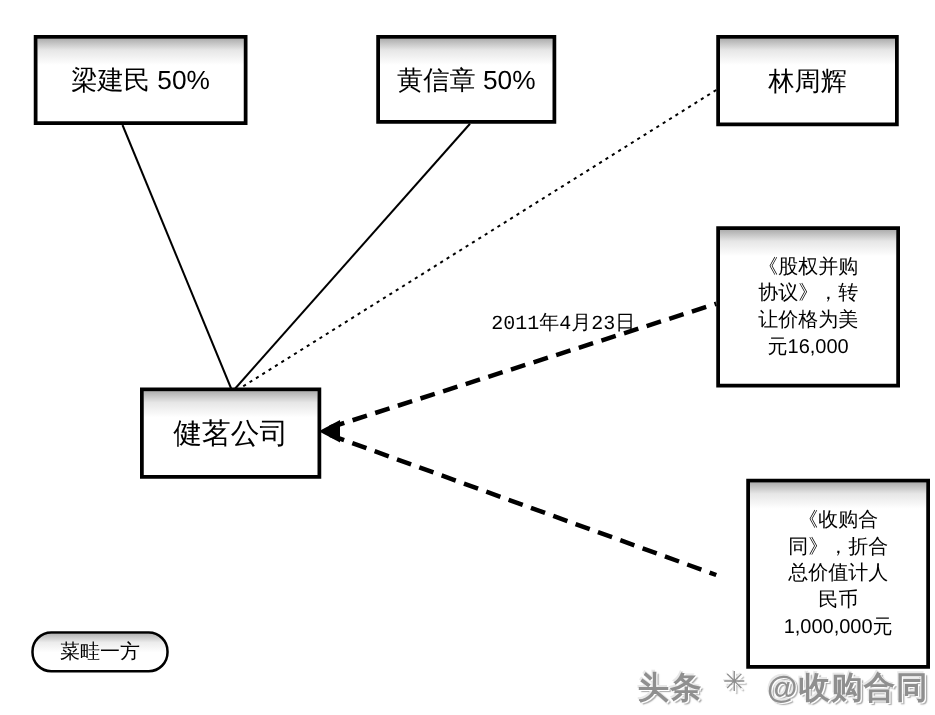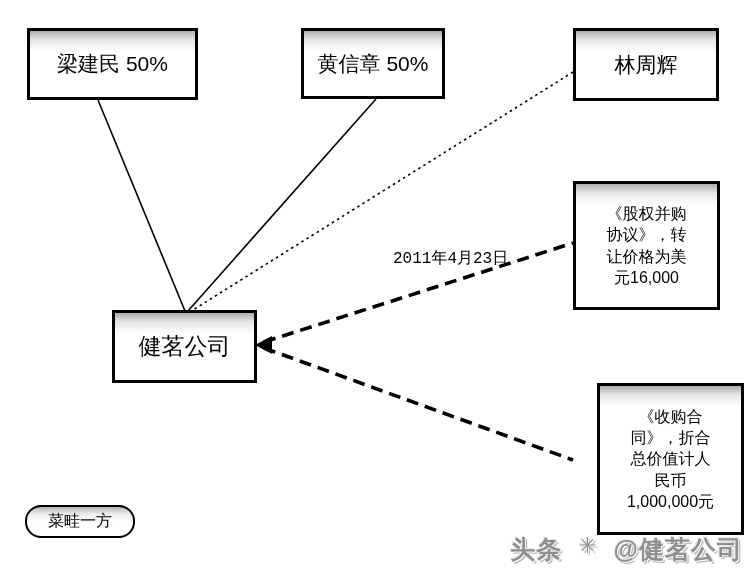--- a/index.html
+++ b/index.html
@@ -113,16 +113,16 @@
   <span class="date-label" style="left:393px; top:248px;font-family:Liberation Mono, monospace;">2011年4月23日</span>
 
 
   <div class="node node-signature" style="left:25px; top:505px; width:110px; height:33px;">
     <span>菜畦一方</span>
   </div>
 
   <div class="watermark">
     <span>头条</span>
     <span class="logo">✳</span>
-    <span>@健茗公司</span>
+    <span>@收购合同</span>
   </div>
 
 </div>
 
 </body></html>

